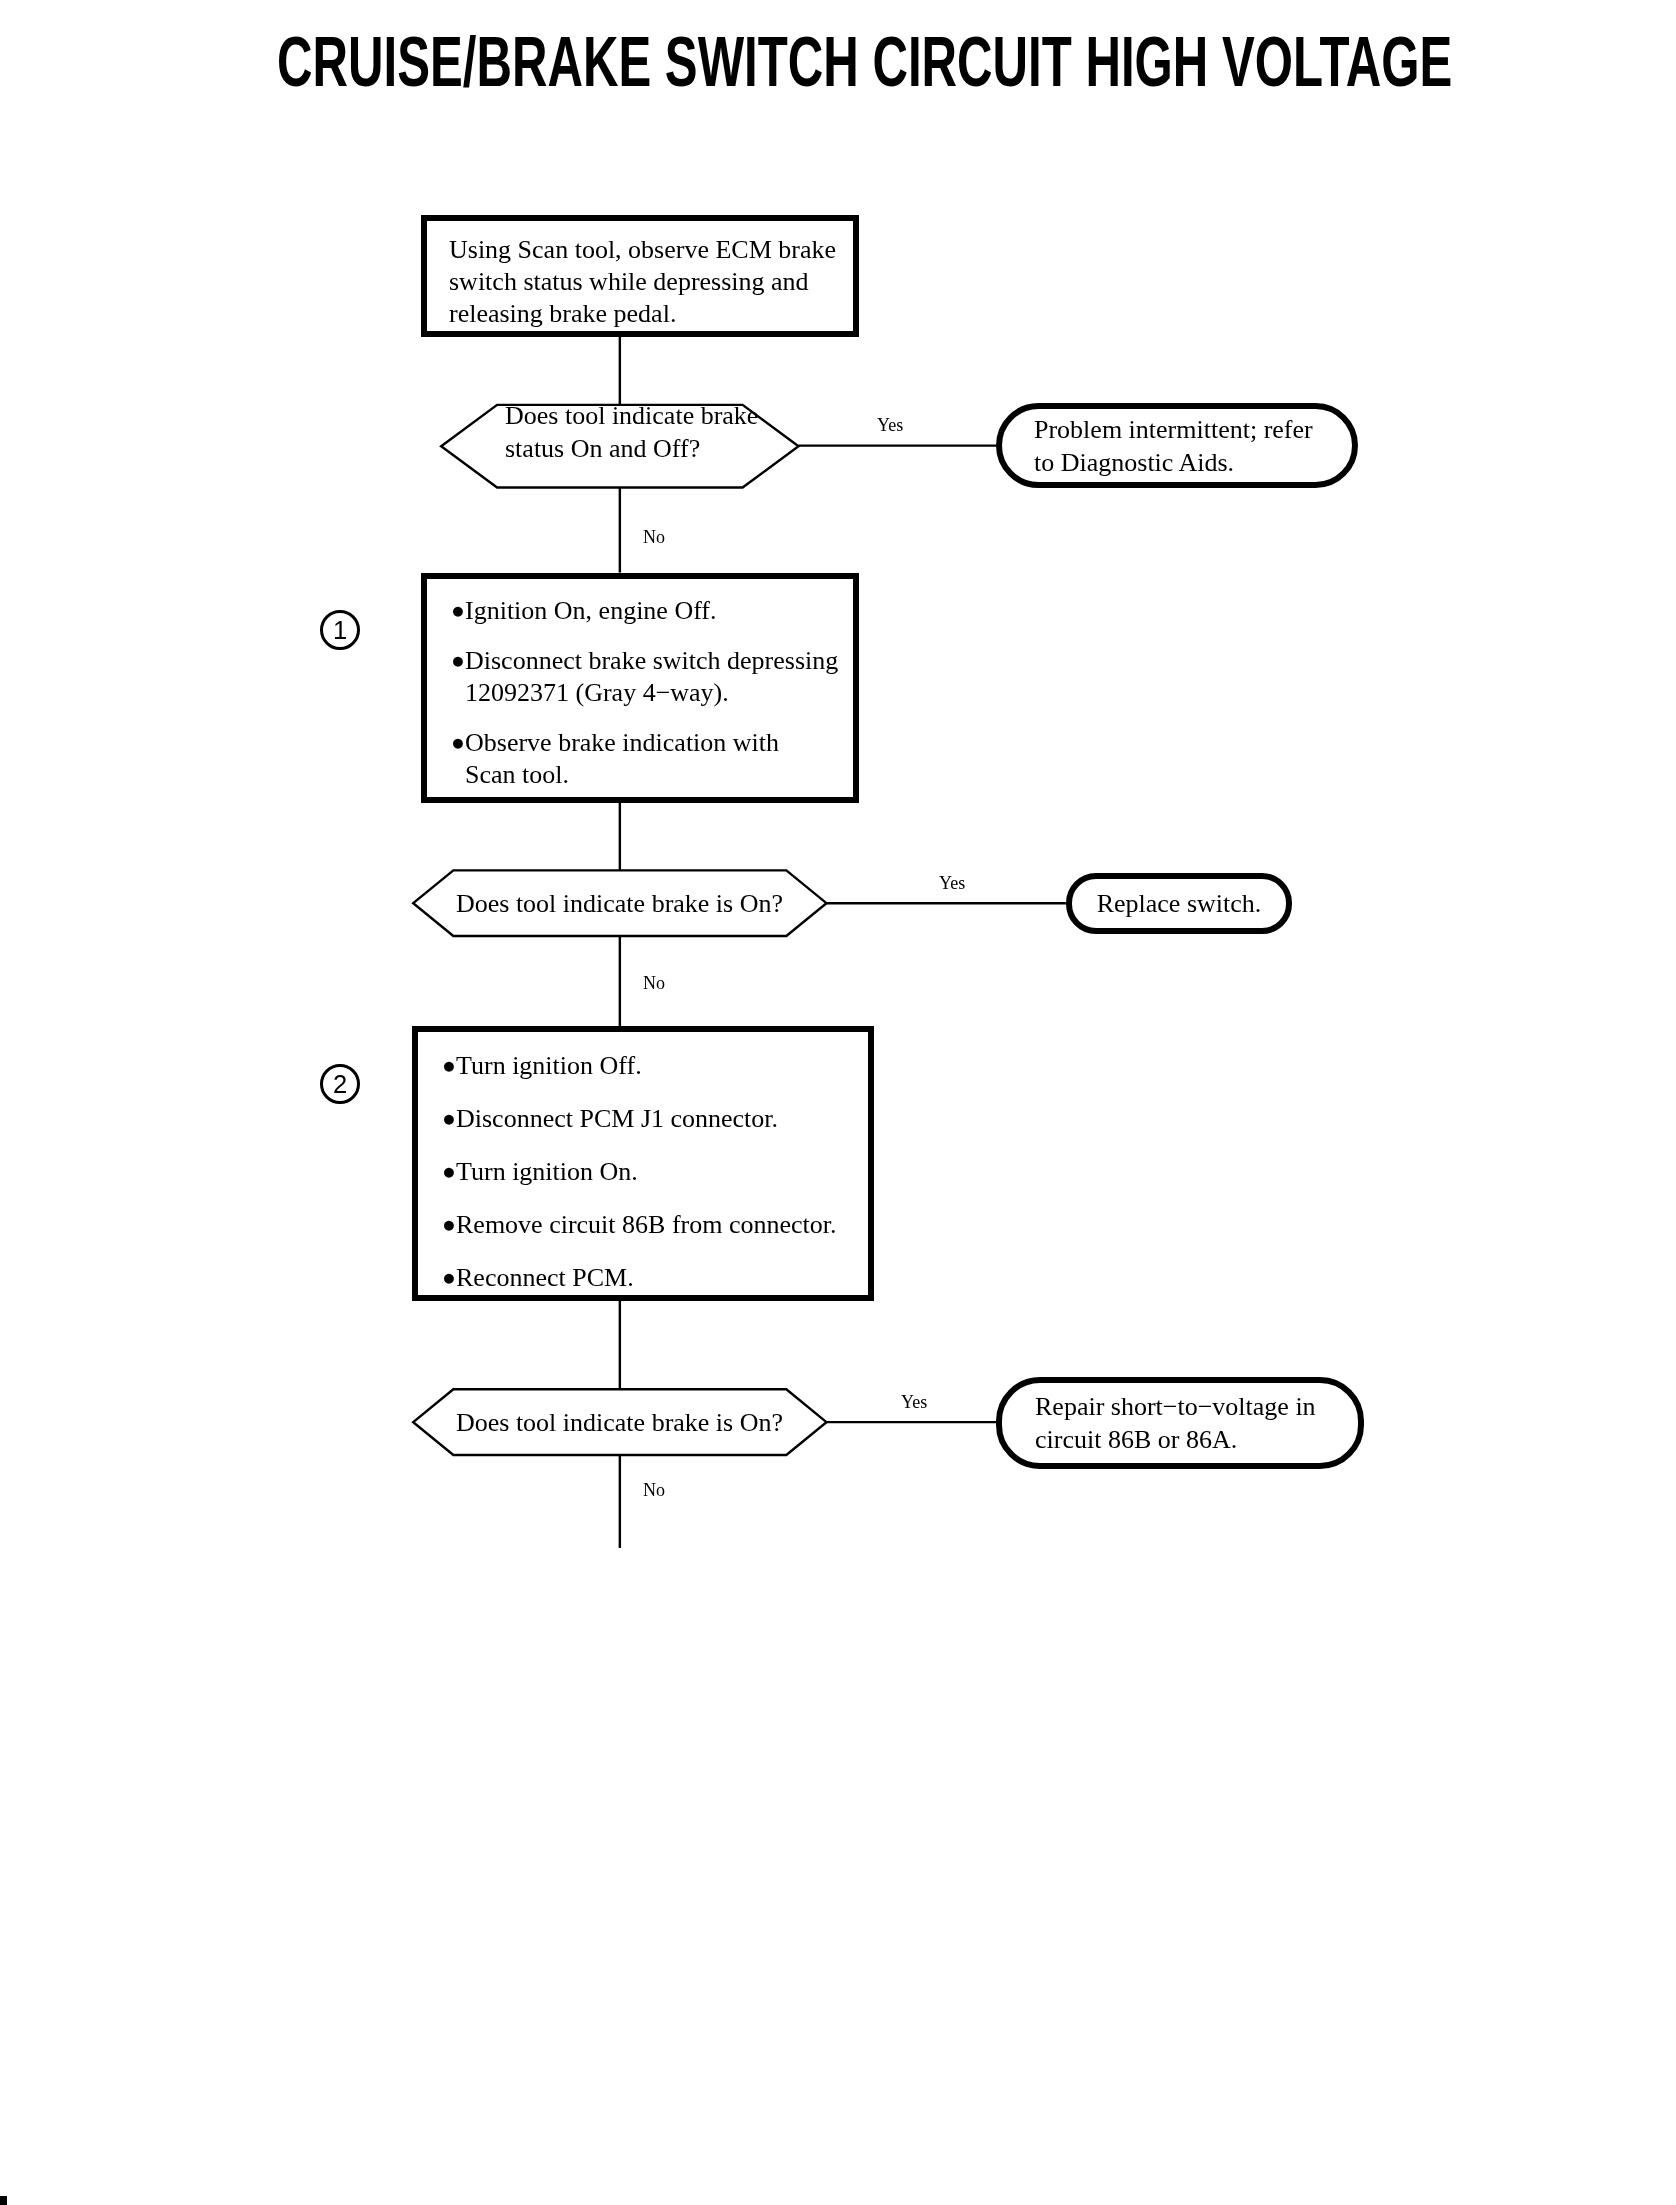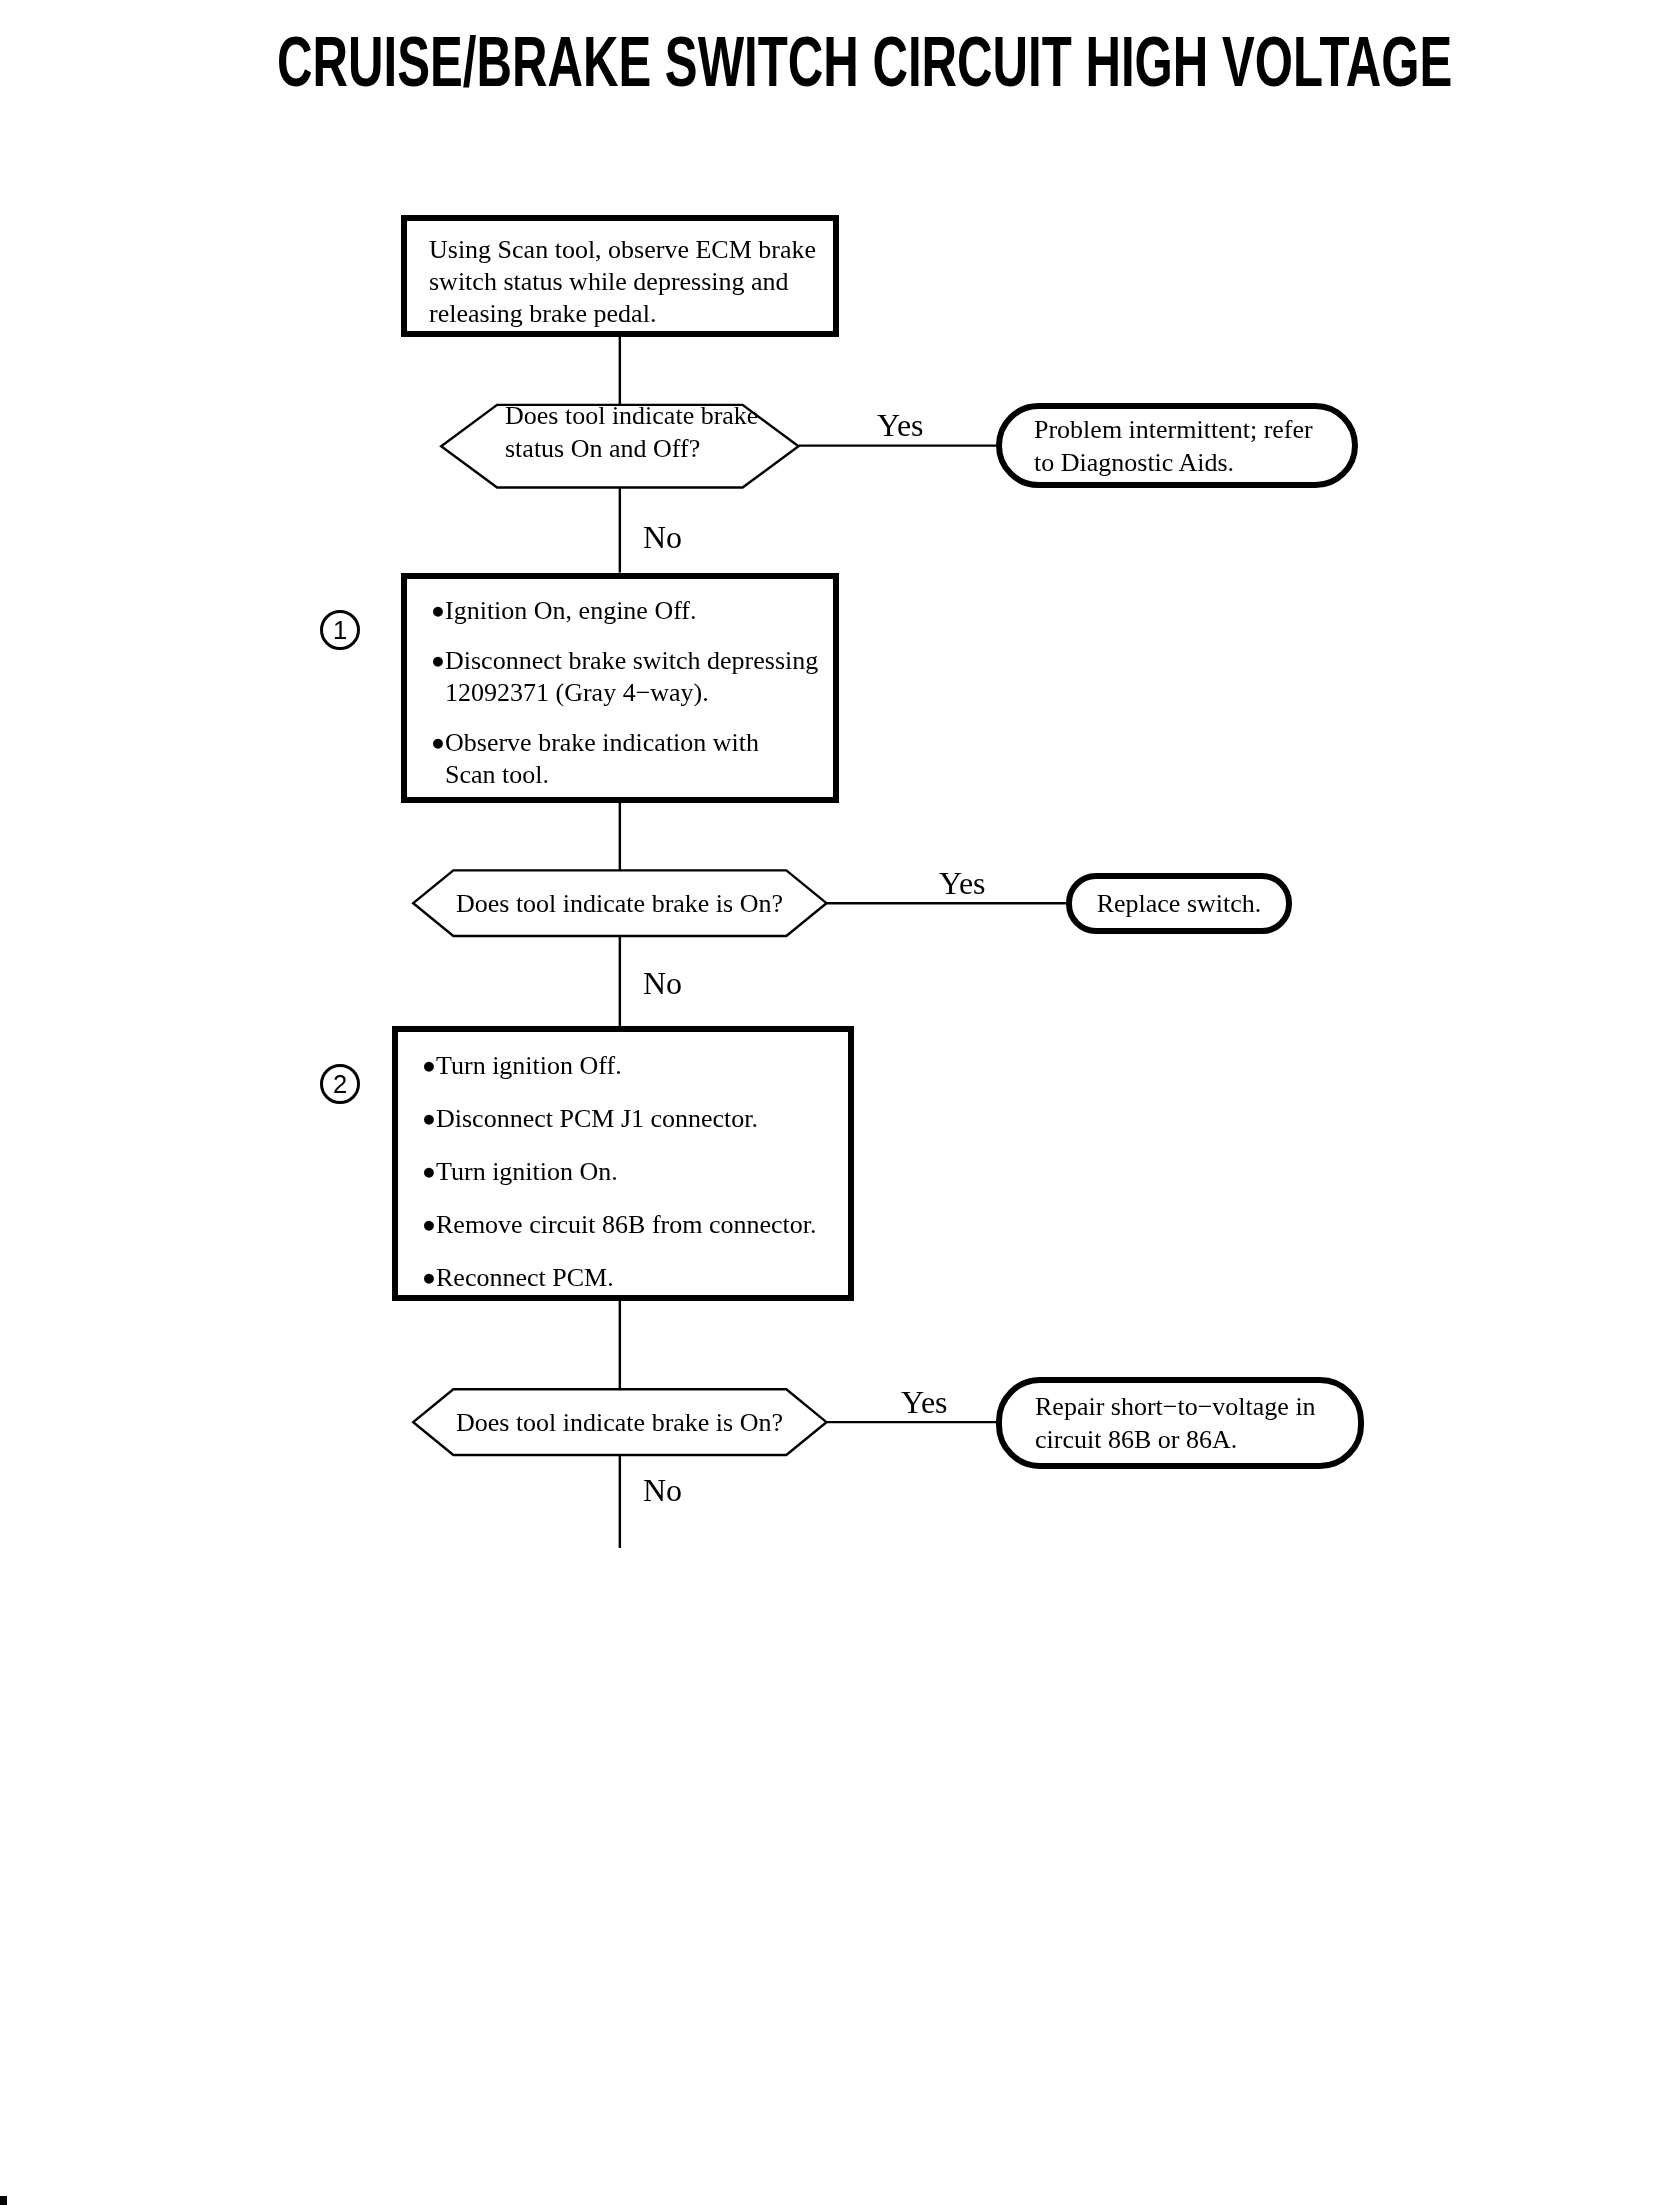--- a/index.html
+++ b/index.html
@@ -18,20 +18,21 @@
     position: absolute; left: 277px; top: 25.5px;
     font-family: "Liberation Sans", sans-serif;
     font-weight: bold; font-size: 71px; line-height: 1.0;
     white-space: nowrap; letter-spacing: 0px;
     transform-origin: left top; transform: scaleX(0.66);
   }
 
   .proc-box {
     position: absolute; background: #ffffff;
     border: 6.7px solid #000000;
+    margin-left: 20px;
   }
   .proc-box .txt { position: absolute; left: 22px; top: 12.8px; }
   .line { display: block; white-space: nowrap; font-size: 26px; line-height: 32px; }
 
   .bullet-list { list-style: none; position: absolute; left: 0; top: 0; right: 0; }
   .bullet-item { display: flex; align-items: flex-start; }
   .bullet { width: 38px; padding-left: 24px; font-size: 23px; line-height: 32px; flex: 0 0 auto; }
   .bullet-lines { flex: 0 0 auto; }
 
   .hex-text {
@@ -42,21 +43,21 @@
 
   .stadium {
     position: absolute; background: #ffffff;
     border: 6.7px solid #000000;
     display: flex; flex-direction: column; justify-content: center;
   }
   .stadium .line { font-size: 26px; line-height: 33px; }
   .stadium.centered { align-items: center; }
 
   .branch-label {
-    position: absolute; font-size: 32px; line-height: 28px; white-space: nowrap; font-family: Liberation Serif, serif;
+    position: absolute; font-size: 18px; line-height: 28px; white-space: nowrap; font-family: Liberation Serif, serif;
   }
 
   .num-circle {
     position: absolute; width: 40px; height: 40px;
     border: 3.6px solid #000000; border-radius: 50%;
     background: #ffffff;
     display: flex; align-items: center; justify-content: center;
     font-family: "Liberation Sans", sans-serif;
     font-size: 25.5px;
   }

